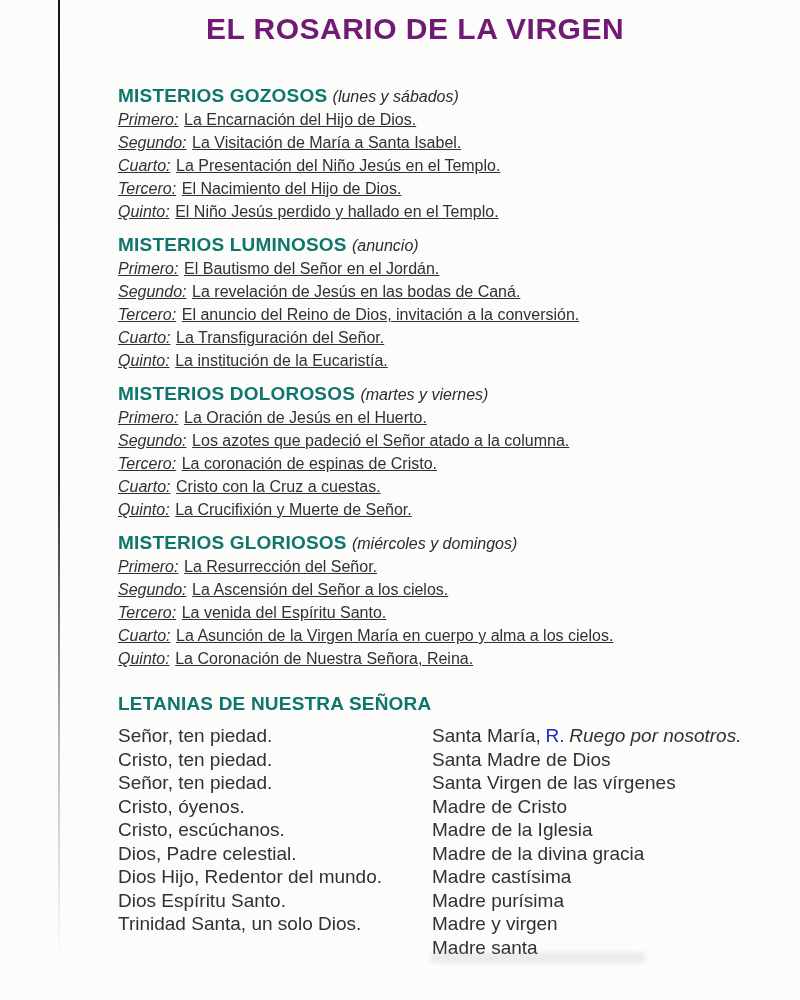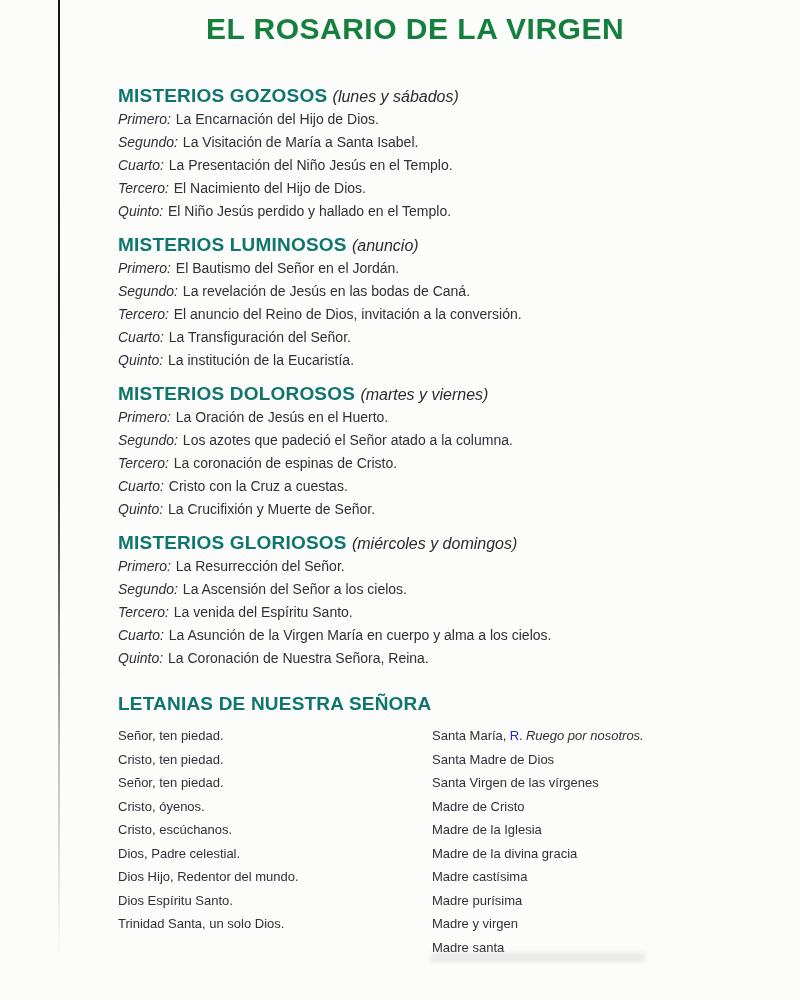--- a/index.html
+++ b/index.html
@@ -12,35 +12,35 @@
     filter:blur(0.2px);
   }
   .scan-line{
     position:absolute;left:58px;top:0;width:2px;height:958px;
     background:linear-gradient(#15151a 0%, #26262c 50%, rgba(90,90,100,0.4) 78%, rgba(130,130,140,0) 100%);
   }
   .title{
     position:absolute;top:12px;left:90px;width:650px;margin:0;
     text-align:center;
     font-size:30px;font-weight:bold;letter-spacing:0.5px;
-    color:#15803d;
+    color:#701a75;
   }
   .content{
     position:absolute;left:118px;top:84px;width:672px;
     color:#303038;
   }
   section{margin:0 0 10px 0;}
   .sec-head{font-size:19px;line-height:23px;white-space:nowrap;}
   .h{color:#0f766e;font-weight:bold;letter-spacing:0.2px;}
   .days{font-style:italic;font-size:16px;color:#2b2b32;}
-  .line{font-size:14px;line-height:23px;white-space:nowrap;}
+  .line{font-size:16px;line-height:23px;white-space:nowrap;text-decoration:underline;}
   .ord{font-style:italic;margin-right:0.35em;}
   .litany{margin-top:22px;}
   .cols{display:flex;margin-top:9px;}
-  .col{font-size:13px;line-height:23.5px;}
+  .col{font-size:19px;line-height:23.5px;}
   .col-left{width:314px;flex:0 0 314px;}
   .col-right{flex:1;}
   .marker{color:#2323c8;margin:0 0.25em;}
   .resp{font-style:italic;}
   .smudge{
     position:absolute;left:430px;top:952px;width:215px;height:11px;
     background:#8a8a92;opacity:0.14;filter:blur(2px);border-radius:4px;
   }
 </style>
 </head>

